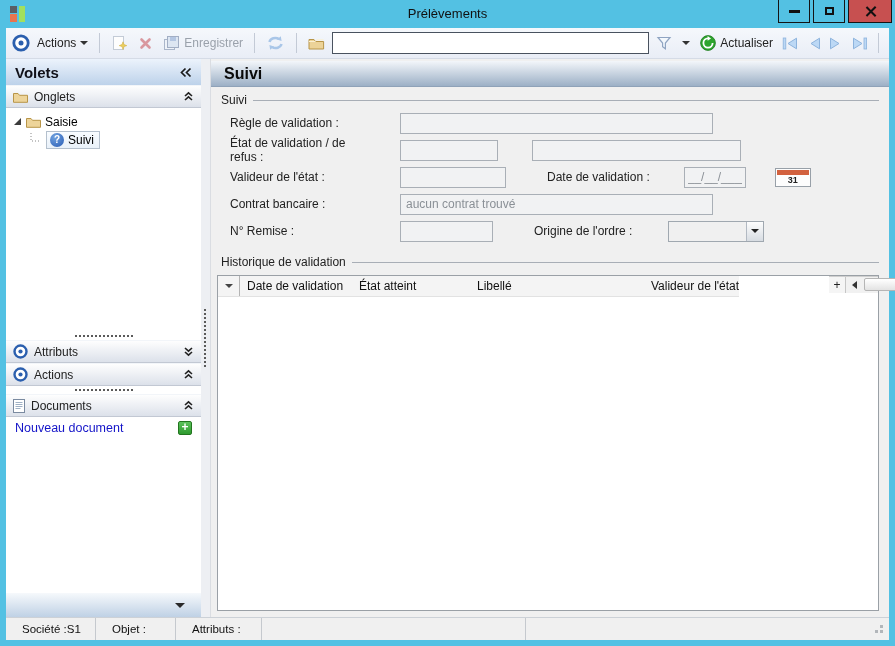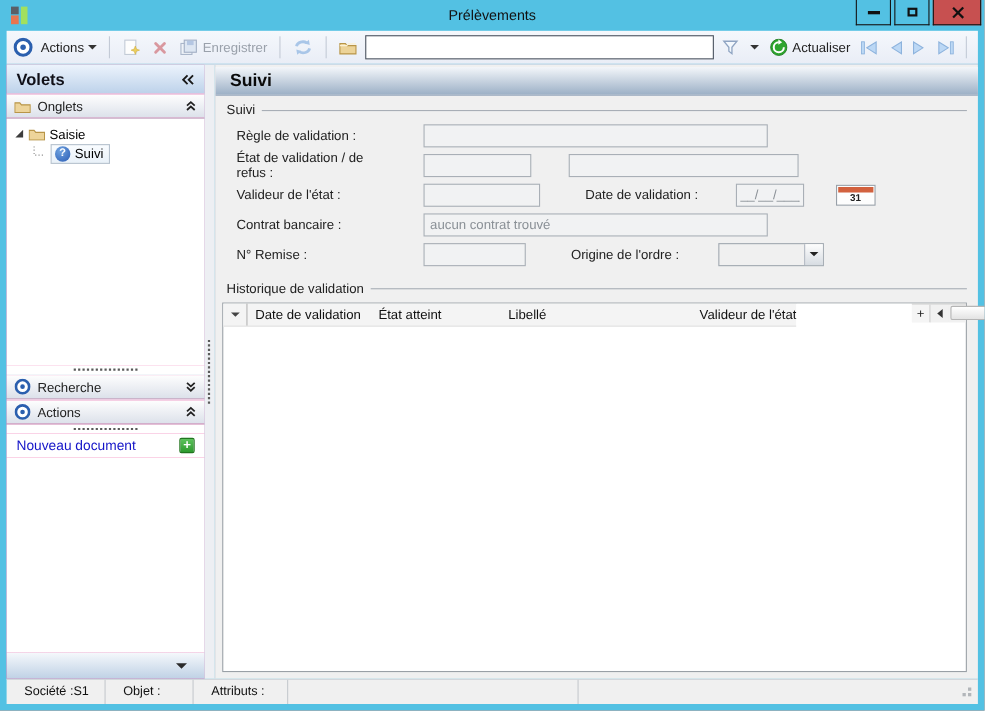--- a/index.html
+++ b/index.html
@@ -33,21 +33,21 @@
   .tsep { width:1px; height:20px; background:#c3cad6; margin:0 4px; flex:none; }
   .tbtn { display:flex; align-items:center; gap:4px; padding:2px 3px; }
   .tlabel { font-size:12px; color:#222; }
   .tlabel.disabled { color:#9aa1ab; }
   .caret-down { width:0; height:0; border-left:4px solid transparent; border-right:4px solid transparent; border-top:4px solid #333; }
   .tb-input { width:346px; height:22px; border:1px solid #49525f; background:#fff; padding:0 4px; font:inherit; }
   .navbtn { padding:1px 2px; }
   
   .body { display:flex; height:558px; }
   
-  .sidebar { width:180px; display:flex; flex-direction:column; background:#ec4899; }
+  .sidebar { width:195px; display:flex; flex-direction:column; background:#c4b5fd; }
   .volets-hdr { height:26px; flex:none; background:linear-gradient(#ecf3fc,#bdd2ea);
                 display:flex; align-items:center; padding:0 9px; font-weight:bold; font-size:15px; color:#101018; }
   .sec-hdr { height:23px; flex:none; background:linear-gradient(#fefefe,#dce1ea);
              border-bottom:1px solid #c2c8d3; border-top:1px solid #f2f5f9;
              display:flex; align-items:center; gap:6px; padding:0 7px; color:#222; }
   .push { margin-left:auto; }
   .tree { height:224px; flex:none; background:#fff; padding-top:5px; }
   .tree-row { display:flex; align-items:center; gap:4px; height:17px; }
   .tree-root { padding-left:7px; }
   .tree-child { padding-left:24px; margin-top:1px; }
@@ -281,21 +281,21 @@
 
       <div class="dotsplit">
           <i></i>
         </div>
 
       <div class="sec-hdr">
         <svg width="15" height="15" viewBox="0 0 15 15">
             <circle cx="7.5" cy="7.5" r="6" fill="#fff" stroke="#2b5fae" stroke-width="2.4"></circle>
             <circle cx="7.5" cy="7.5" r="2.1" fill="#2b5fae"></circle>
           </svg>
-        <span>Recherche</span>
+        <span>Attributs</span>
         <span class="push">
           <svg width="11" height="11" viewBox="0 0 11 11" fill="none" stroke="#222" stroke-width="1.6">
               <path d="M2 2 L5.5 5.2 L9 2"></path>
               <path d="M2 6 L5.5 9.2 L9 6"></path>
             </svg>
         </span>
       </div>
 
       <div class="sec-hdr">
         <svg width="15" height="15" viewBox="0 0 15 15">
@@ -308,20 +308,33 @@
               <path d="M2 5 L5.5 1.8 L9 5"></path>
               <path d="M2 9 L5.5 5.8 L9 9"></path>
             </svg>
         </span>
       </div>
 
       <div class="dotsplit">
           <i></i>
         </div>
 
+      <div class="sec-hdr">
+        <svg width="12" height="14">
+            <rect x="0.5" y="0.5" width="11" height="13" fill="#fff" stroke="#7a8aa0"></rect>
+            <path d="M2.5 3.5h7M2.5 5.5h7M2.5 7.5h7M2.5 9.5h5" stroke="#9fb0c4"></path>
+          </svg>
+        <span>Documents</span>
+        <span class="push">
+          <svg width="11" height="11" viewBox="0 0 11 11" fill="none" stroke="#222" stroke-width="1.6">
+              <path d="M2 5 L5.5 1.8 L9 5"></path>
+              <path d="M2 9 L5.5 5.8 L9 9"></path>
+            </svg>
+        </span>
+      </div>
 
       <div class="newdoc-row">
         <span class="newdoc-label">Nouveau document</span>
         <span class="push plus-btn">+</span>
       </div>
 
       <div class="side-filler"></div>
 
       <div class="sidebar-bottom">
         <span class="tri-down-dk"></span>

